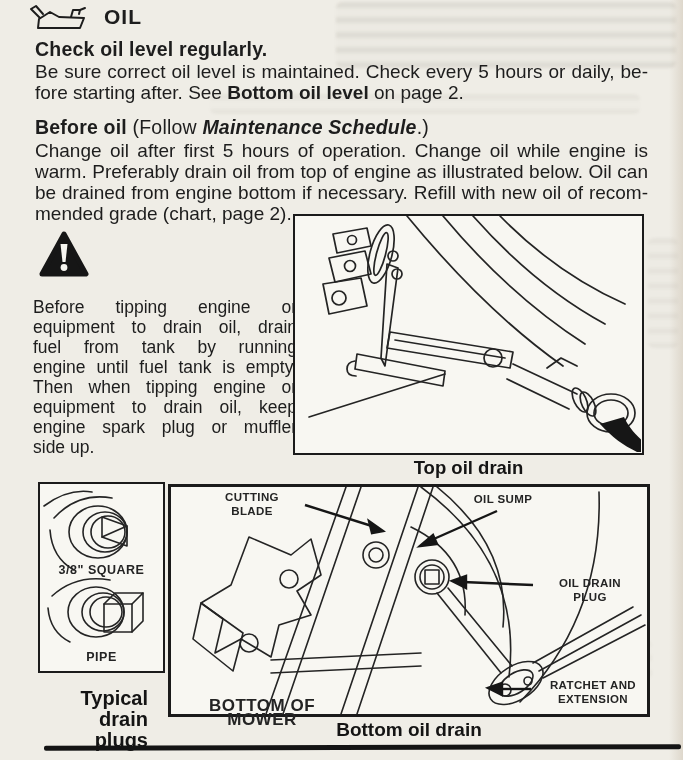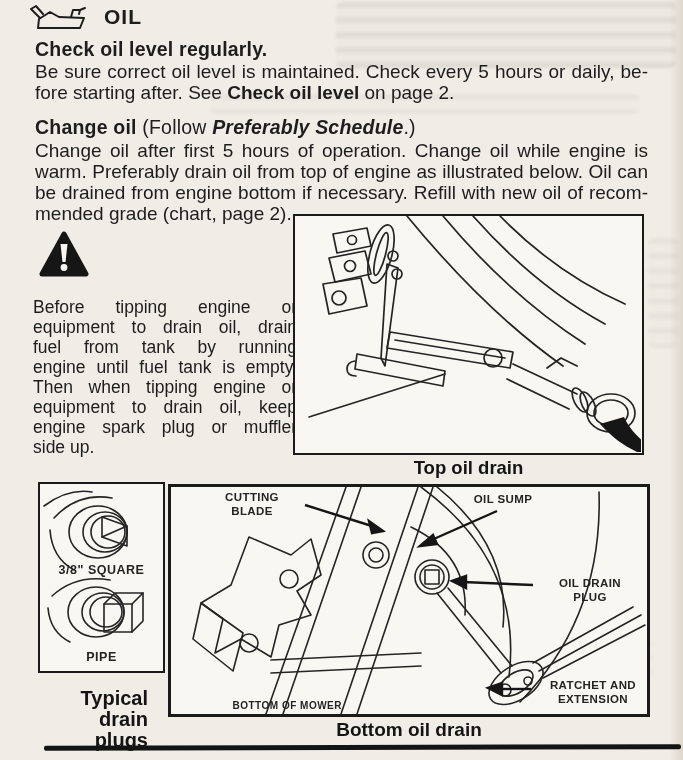--- a/index.html
+++ b/index.html
@@ -50,24 +50,24 @@
         <path d="M43,14 L45,7 L52,7 L51,11"></path>
         <path d="M52,7 L57,5"></path>
       </g>
     </svg>
   </div>
   <div class="abs oiltitle" style="left:104px;top:5px;">OIL</div>
 
   <div class="abs h1" style="left:35px;top:38px;">Check oil level regularly.</div>
   <div class="abs bodytext" style="left:35px;top:61px;width:613px;">
     <div class="jl">Be sure correct oil level is maintained. Check every 5 hours or daily, be-</div>
-    <div><span>fore starting after. See </span><span class="b">Check oil level</span><span> on page 2.</span></div>
-  </div>
-
-  <div class="abs h1" style="left:35px;top:116px;"><span class="b">Change oil</span><span style="font-weight:normal;"> (Follow </span><span class="bi">Preferably Schedule</span><span style="font-weight:normal;">.)</span></div>
+    <div><span>fore starting after. See </span><span class="b">Bottom oil level</span><span> on page 2.</span></div>
+  </div>
+
+  <div class="abs h1" style="left:35px;top:116px;"><span class="b">Before oil</span><span style="font-weight:normal;"> (Follow </span><span class="bi">Maintenance Schedule</span><span style="font-weight:normal;">.)</span></div>
   <div class="abs bodytext" style="left:35px;top:140px;width:613px;">
     <div class="jl">Change oil after first 5 hours of operation. Change oil while engine is</div>
     <div class="jl">warm. Preferably drain oil from top of engine as illustrated below. Oil can</div>
     <div class="jl">be drained from engine bottom if necessary. Refill with new oil of recom-</div>
     <div>mended grade (chart, page 2).</div>
   </div>
 
   <div class="abs" style="left:39px;top:231px;">
     <svg width="50" height="46" viewBox="0 0 50 46">
       <polygon points="25,3 47,43 3,43" fill="#161616" stroke="#161616" stroke-width="5" stroke-linejoin="round"></polygon>
@@ -200,18 +200,18 @@
   </div>
   <div class="figlabel" style="left:440px;top:492px;width:126px;">OIL SUMP</div>
   <div class="figlabel" style="left:533px;top:678px;width:120px;">
     <div>RATCHET AND</div>
     <div>EXTENSION</div>
   </div>
   <div class="figlabel" style="left:535px;top:576px;width:110px;">
     <div>OIL DRAIN</div>
     <div>PLUG</div>
   </div>
-  <div class="figlabel" style="left:182px;top:699px;width:160px;text-align:right;font-size:10px;letter-spacing:0.5px;">BOTTOM OF MOWER</div>
+  <div class="figlabel" style="left:182px;top:699px;width:160px;text-align:center;font-size:17px;letter-spacing:0.5px;">BOTTOM OF MOWER</div>
   <div class="figcap cap18" style="left:168px;top:719px;width:482px;font-size:19px;">Bottom oil drain</div>
 
   <div class="rule" style="left:44px;top:745px;width:637px;height:4.5px;transform:rotate(-0.15deg);"></div>
 
 </div>
 
 </body></html>

